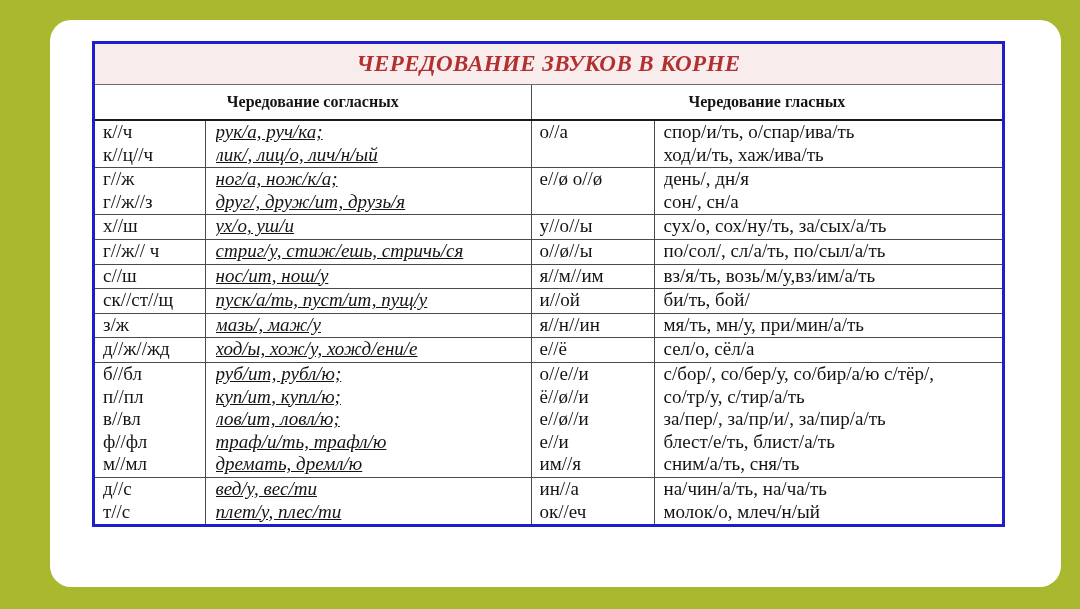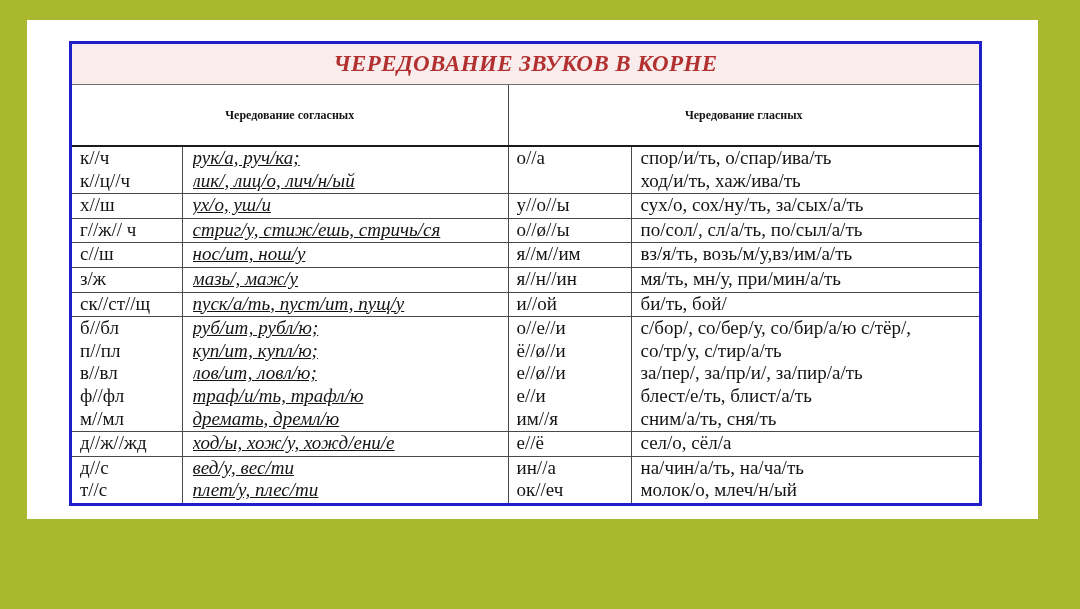--- a/index.html
+++ b/index.html
@@ -12,41 +12,42 @@
     --text-color:#141414;
   }
   html,body{margin:0;padding:0;}
   body{
     width:1080px;height:609px;position:relative;overflow:hidden;
     background:var(--frame-color);
     font-family:"Liberation Serif", serif;
     color:var(--text-color);
   }
   .slide{
-    position:absolute;left:27px;top:20px;width:1011px;height:499px;
+    position:absolute;left:50px;top:20px;width:1011px;height:567px;
     background:var(--slide-bg);
+    border-radius:21px;
   }
   .table-wrap{
     position:absolute;left:42px;top:21px;width:907px;
     border:3px solid var(--table-border);
     background:var(--slide-bg);
   }
   .title-band{
     height:40px;background:var(--title-bg);
     border-bottom:1px solid #6e6e6e;
     display:flex;align-items:center;justify-content:center;
     font-style:italic;font-weight:bold;font-size:23px;
     letter-spacing:0.4px;color:var(--title-color);
   }
   table.alt{
     border-collapse:collapse;width:100%;table-layout:fixed;
     border-style:hidden; 
   }
   table.alt th{
-    font-weight:bold;font-size:12px;height:26px;padding:17px 2px;
+    font-weight:bold;font-size:16px;height:26px;padding:4px 2px;
     border:1px solid var(--grid-color);
     border-bottom:2px solid #1a1a1a;
     text-align:center;vertical-align:middle;
   }
   table.alt td{
     border:1px solid var(--grid-color);
     vertical-align:top;
     padding:0 4px 1px 7px;
     font-size:19px;
   }
@@ -87,20 +88,37 @@
             <td class="pat">
               <div class="line">о//а</div>
             </td>
             <td class="v-ex">
               <div class="line">спор/и/ть, о/спар/ива/ть</div>
               <div class="line">ход/и/ть, хаж/ива/ть</div>
             </td>
           </tr>
           <tr>
             <td class="pat">
+              <div class="line">г//ж</div>
+              <div class="line">г//ж//з</div>
+            </td>
+            <td class="c-ex">
+              <div class="line">ног/а, нож/к/а;</div>
+              <div class="line">друг/, друж/ит, друзь/я</div>
+            </td>
+            <td class="pat">
+              <div class="line">е//ø о//ø</div>
+            </td>
+            <td class="v-ex">
+              <div class="line">день/, дн/я</div>
+              <div class="line">сон/, сн/а</div>
+            </td>
+          </tr>
+          <tr>
+            <td class="pat">
               <div class="line">х//ш</div>
             </td>
             <td class="c-ex">
               <div class="line">ух/о, уш/и</div>
             </td>
             <td class="pat">
               <div class="line">у//о//ы</div>
             </td>
             <td class="v-ex">
               <div class="line">сух/о, сох/ну/ть, за/сых/а/ть</div>
@@ -129,44 +147,58 @@
             </td>
             <td class="pat">
               <div class="line">я//м//им</div>
             </td>
             <td class="v-ex">
               <div class="line">вз/я/ть, возь/м/у,вз/им/а/ть</div>
             </td>
           </tr>
           <tr>
             <td class="pat">
+              <div class="line">ск//ст//щ</div>
+            </td>
+            <td class="c-ex">
+              <div class="line">пуск/а/ть, пуст/ит, пущ/у</div>
+            </td>
+            <td class="pat">
+              <div class="line">и//ой</div>
+            </td>
+            <td class="v-ex">
+              <div class="line">би/ть, бой/</div>
+            </td>
+          </tr>
+          <tr>
+            <td class="pat">
               <div class="line">з/ж</div>
             </td>
             <td class="c-ex">
               <div class="line">мазь/, маж/у</div>
             </td>
             <td class="pat">
               <div class="line">я//н//ин</div>
             </td>
             <td class="v-ex">
               <div class="line">мя/ть, мн/у, при/мин/а/ть</div>
             </td>
           </tr>
           <tr>
             <td class="pat">
-              <div class="line">ск//ст//щ</div>
-            </td>
-            <td class="c-ex">
-              <div class="line">пуск/а/ть, пуст/ит, пущ/у</div>
-            </td>
-            <td class="pat">
-              <div class="line">и//ой</div>
-            </td>
-            <td class="v-ex">
-              <div class="line">би/ть, бой/</div>
+              <div class="line">д//ж//жд</div>
+            </td>
+            <td class="c-ex">
+              <div class="line">ход/ы, хож/у, хожд/ени/е</div>
+            </td>
+            <td class="pat">
+              <div class="line">е//ё</div>
+            </td>
+            <td class="v-ex">
+              <div class="line">сел/о, сёл/а</div>
             </td>
           </tr>
           <tr>
             <td class="pat">
               <div class="line">б//бл</div>
               <div class="line">п//пл</div>
               <div class="line">в//вл</div>
               <div class="line">ф//фл</div>
               <div class="line">м//мл</div>
             </td>
@@ -183,34 +215,20 @@
               <div class="line">е//ø//и</div>
               <div class="line">е//и</div>
               <div class="line">им//я</div>
             </td>
             <td class="v-ex">
               <div class="line">с/бор/, со/бер/у, со/бир/а/ю с/тёр/,</div>
               <div class="line">со/тр/у, с/тир/а/ть</div>
               <div class="line">за/пер/, за/пр/и/, за/пир/а/ть</div>
               <div class="line">блест/е/ть, блист/а/ть</div>
               <div class="line">сним/а/ть, сня/ть</div>
-            </td>
-          </tr>
-          <tr>
-            <td class="pat">
-              <div class="line">д//ж//жд</div>
-            </td>
-            <td class="c-ex">
-              <div class="line">ход/ы, хож/у, хожд/ени/е</div>
-            </td>
-            <td class="pat">
-              <div class="line">е//ё</div>
-            </td>
-            <td class="v-ex">
-              <div class="line">сел/о, сёл/а</div>
             </td>
           </tr>
           <tr>
             <td class="pat">
               <div class="line">д//с</div>
               <div class="line">т//с</div>
             </td>
             <td class="c-ex">
               <div class="line">вед/у, вес/ти</div>
               <div class="line">плет/у, плес/ти</div>

